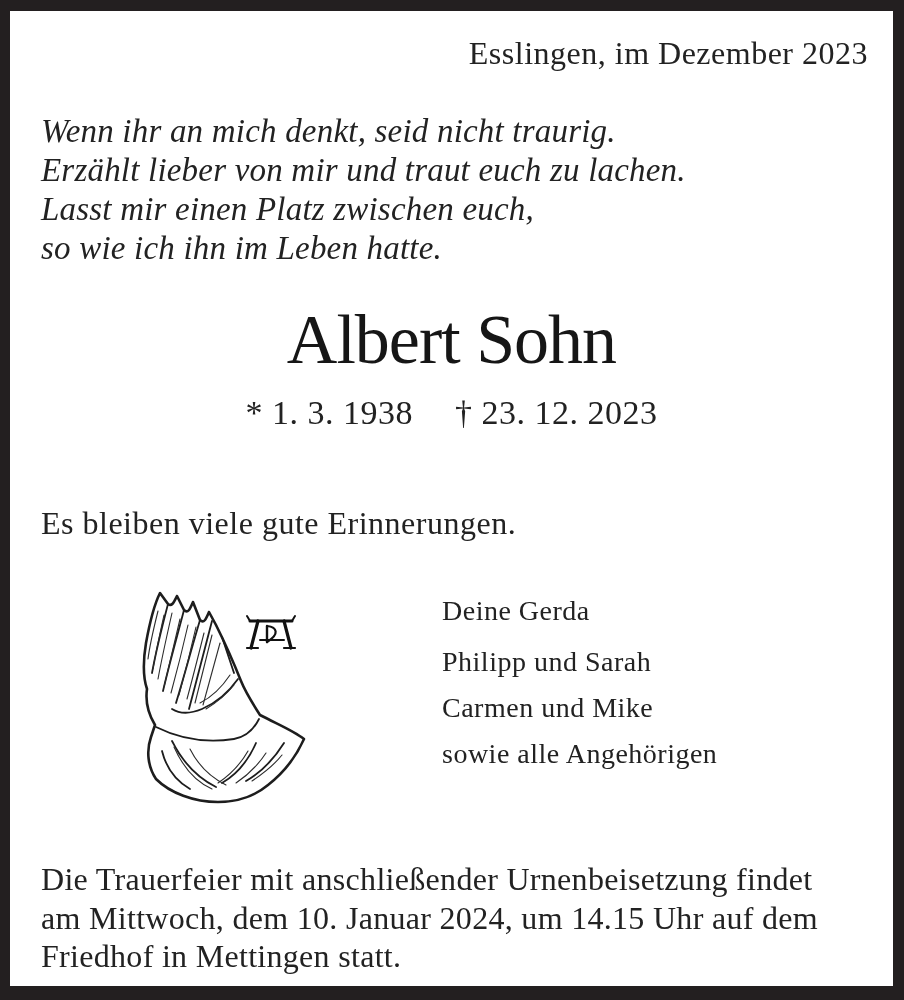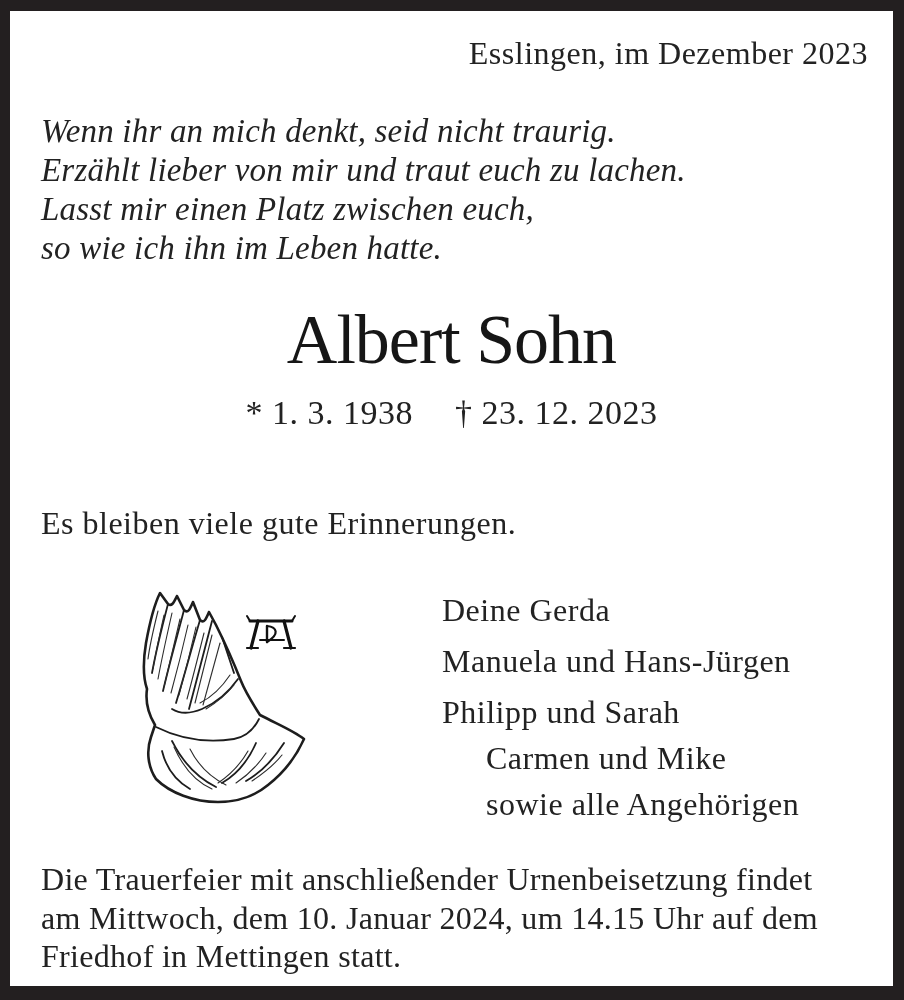--- a/index.html
+++ b/index.html
@@ -84,30 +84,30 @@
   }
   .hands-figure svg {
     width: 100%;
     height: 100%;
     display: block;
   }
   .mourners {
     position: absolute;
     left: 432px;
     top: 582px;
-    font-size: 32px;
+    font-size: 28px;
     letter-spacing: 0.5px;
     white-space: nowrap;
   }
   .mourner-line {
     line-height: 35px;
   }
   .m-gap-lg { margin-top: 16px; }
   .m-gap-none { margin-top: 16px; }
-  .m-gap-md { margin-top: 11px; margin-left: 44px; }
+  .m-gap-md { margin-top: 11px; }
   .funeral-info {
     position: absolute;
     left: 31px;
     top: 849px;
     font-size: 32px;
     line-height: 38.5px;
     letter-spacing: 0.3px;
     white-space: nowrap;
   }
 </style>
@@ -203,21 +203,20 @@
           <path stroke-width="2.2" d="M109,57 L120,57 M146,57 L157,57"></path>
           <path stroke-width="2" d="M122,49 L146,49"></path>
           <path stroke-width="2.4" d="M129,35 L129,51"></path>
           <path stroke-width="2.2" d="M129,35 C139,36 142,43 129,51"></path>
         </g>
       </svg>
     </div>
 
     <div class="mourners">
       <div class="mourner-line">Deine Gerda</div>
-      <div class="mourner-line m-gap-lg">Manuela und Hans-Jürgen</div>
       <div class="mourner-line m-gap-none">Philipp und Sarah</div>
       <div class="mourner-line m-gap-md">Carmen und Mike</div>
       <div class="mourner-line m-gap-md">sowie alle Angehörigen</div>
     </div>
 
     <div class="funeral-info">
       <div>Die Trauerfeier mit anschließender Urnenbeisetzung findet</div>
       <div>am Mittwoch, dem 10. Januar 2024, um 14.15 Uhr auf dem</div>
       <div>Friedhof in Mettingen statt.</div>
     </div>

